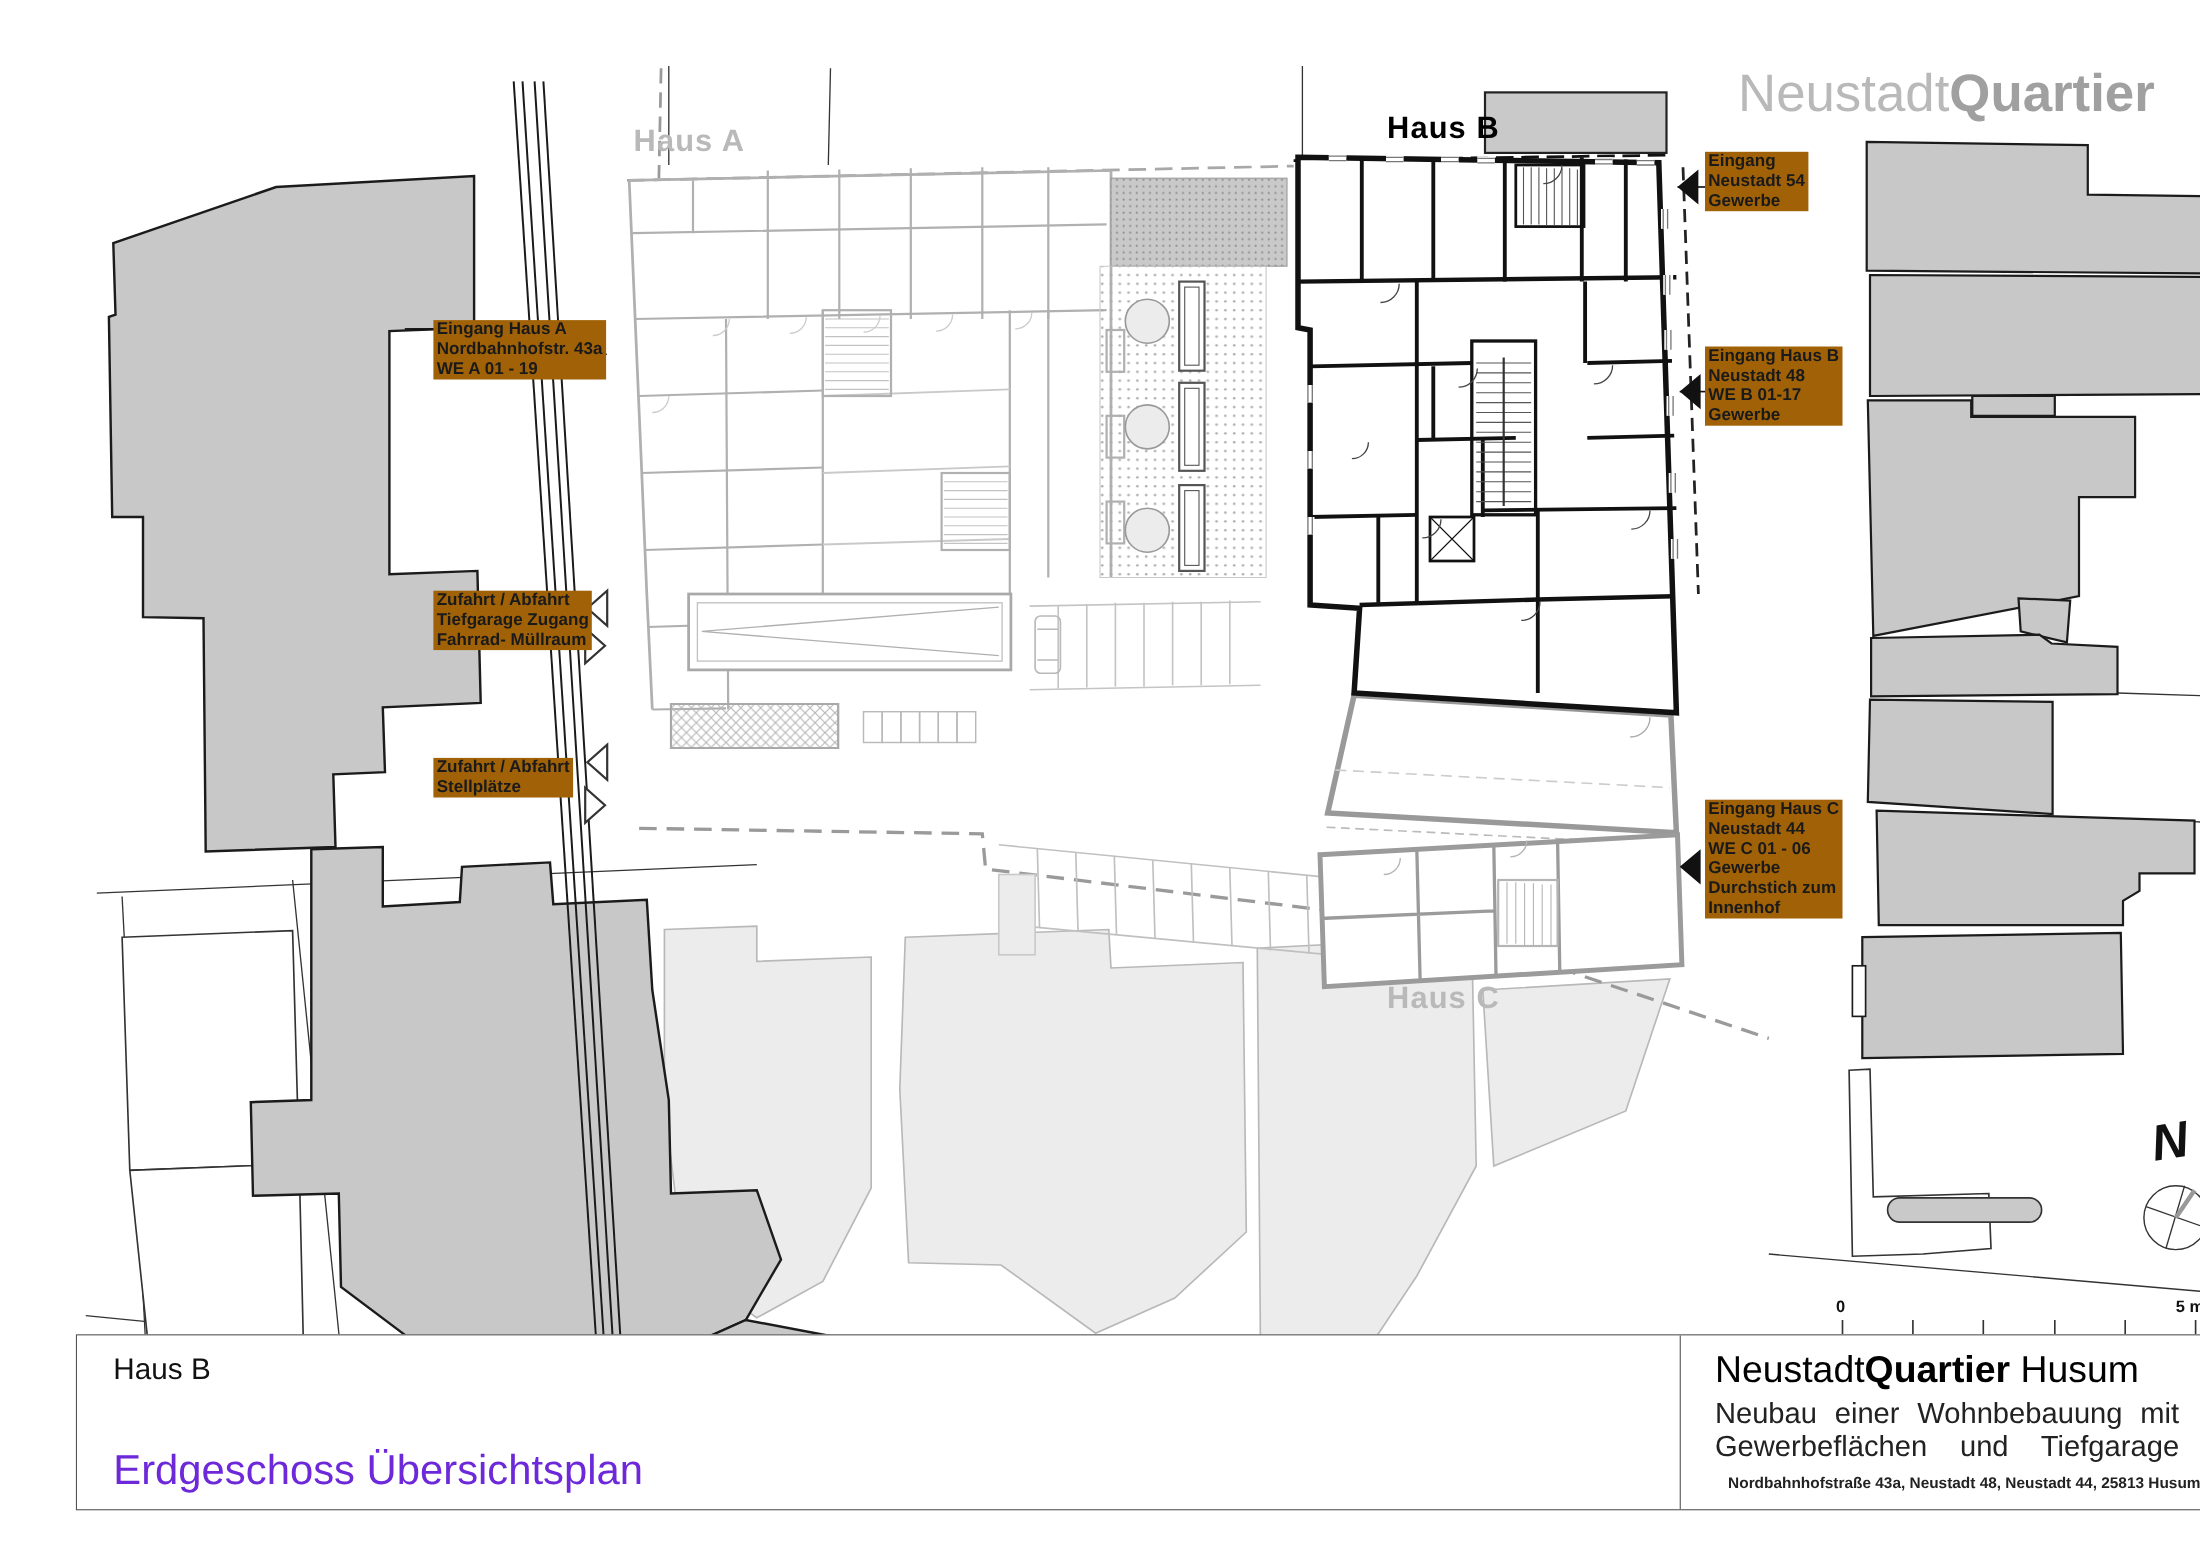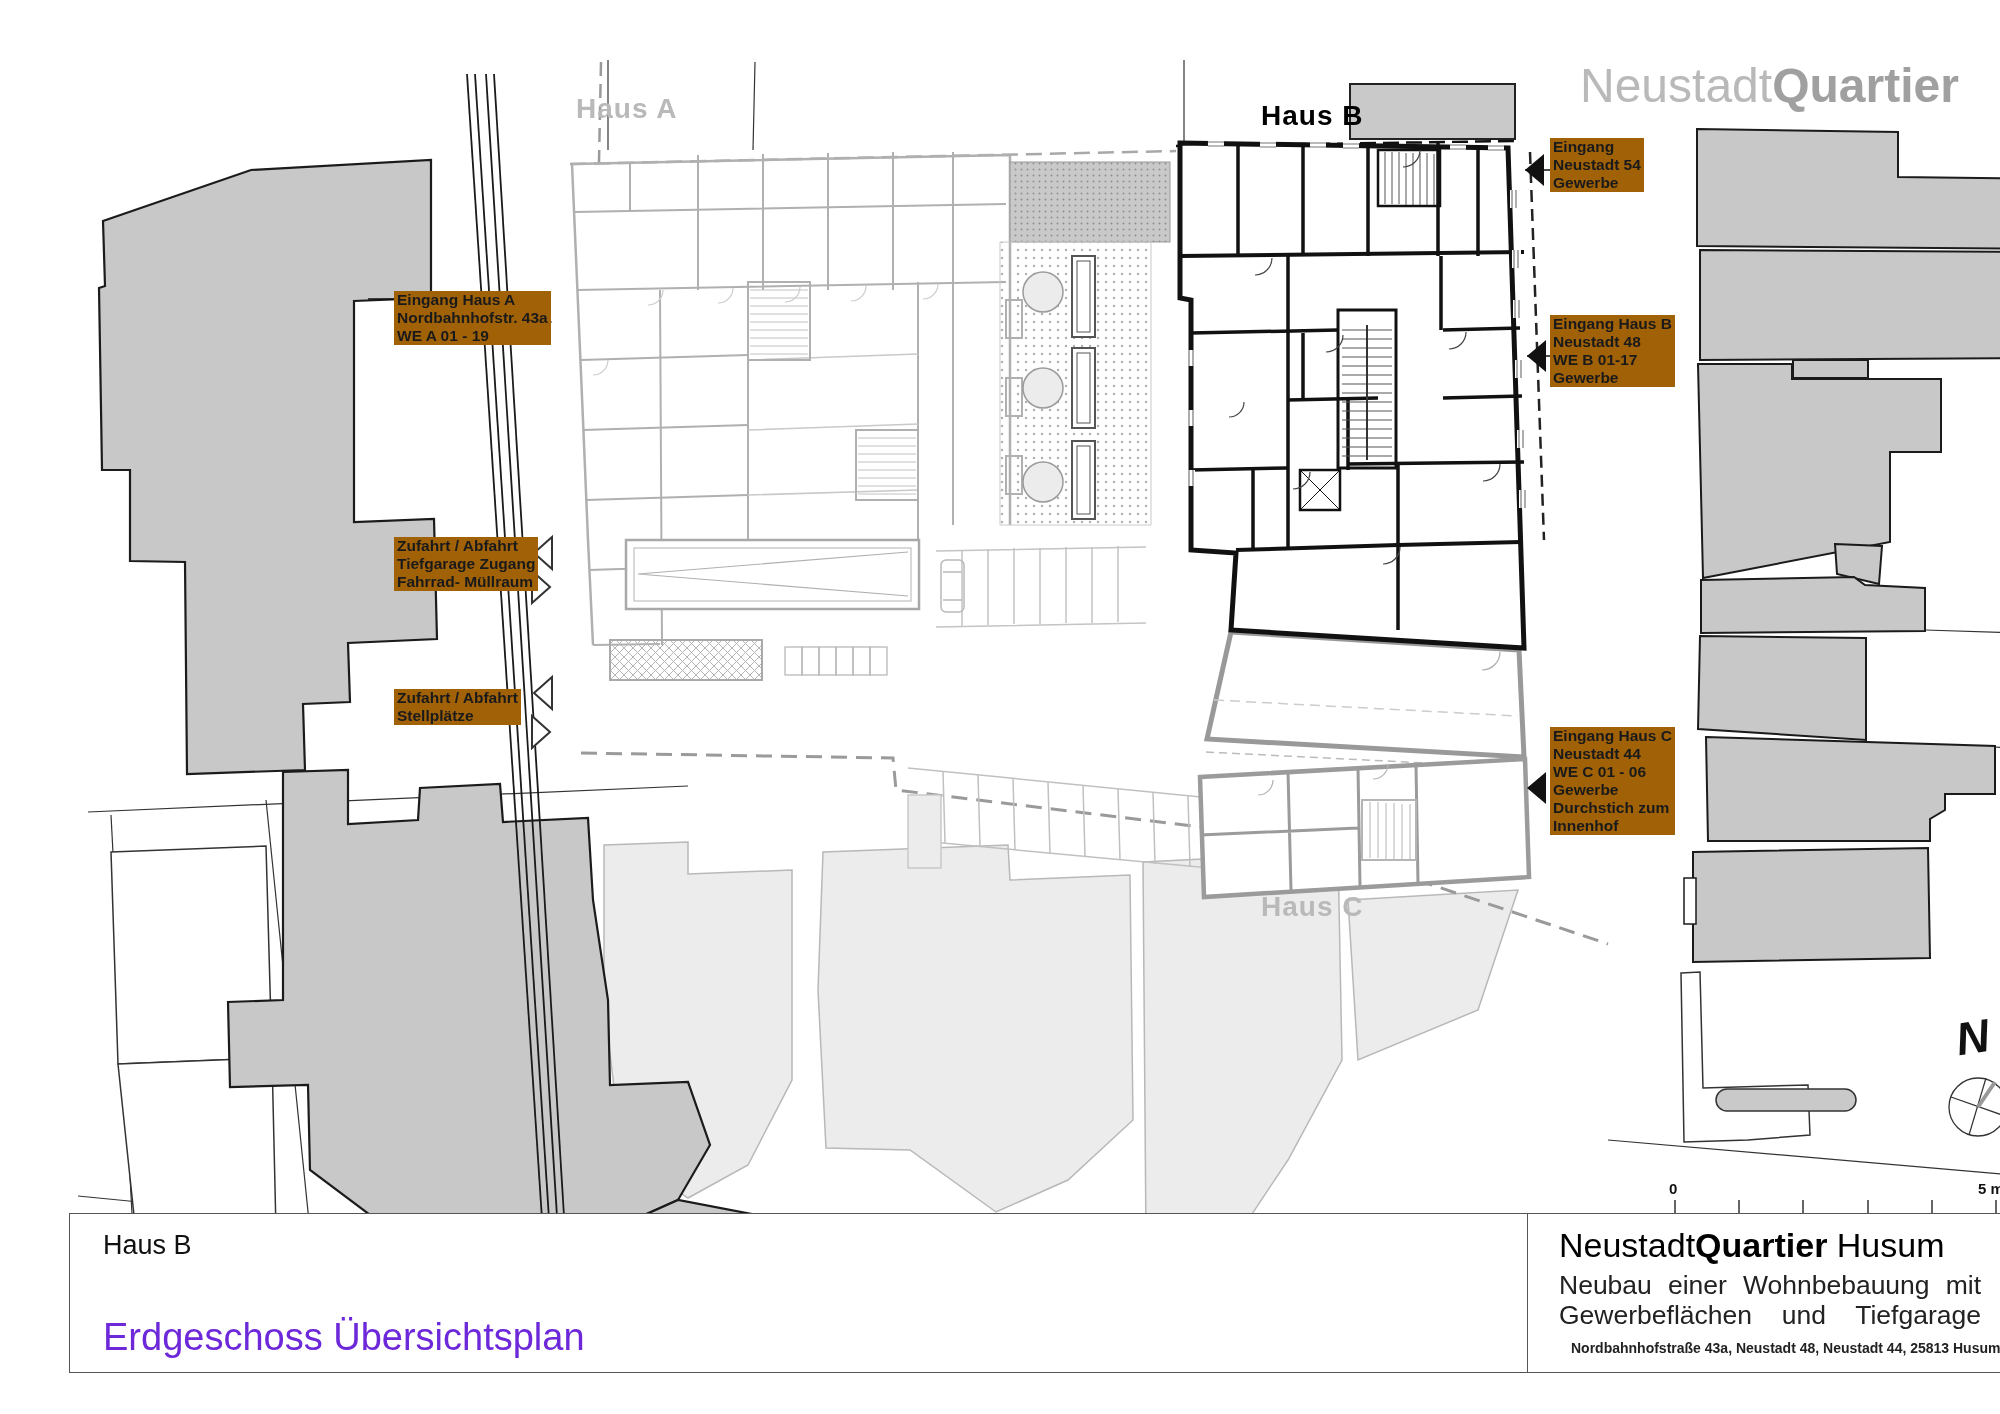--- a/index.html
+++ b/index.html
@@ -288,21 +288,21 @@
   <line x1="1691" y1="1200" x2="1691" y2="1213"></line>
   <line x1="1755" y1="1200" x2="1755" y2="1213"></line>
   <line x1="1820" y1="1200" x2="1820" y2="1213"></line>
   <line x1="1884" y1="1200" x2="1884" y2="1213"></line>
   <line x1="1948" y1="1200" x2="1948" y2="1213"></line>
 </g>
 </svg>
 
 <div class="lbl logo" style="left:1532px;top:58px;"><span class="p1">Neustadt</span><span class="p2">Quartier</span></div>
 
-<div class="lbl bldg-label gray-label" style="left:528px;top:93px;">Haus A</div>
+<div class="lbl bldg-label gray-label" style="left:528px;top:112px;">Haus A</div>
 <div class="lbl bldg-label" style="left:1213px;top:100px;color:#000;">Haus B</div>
 <div class="lbl bldg-label gray-label" style="left:1213px;top:891px;">Haus C</div>
 
 <div class="ann" style="left:346px;top:291px;">
   <div>Eingang Haus A</div>
   <div>Nordbahnhofstr. 43a</div>
   <div>WE A 01 - 19</div>
 </div>
 <div class="ann" style="left:346px;top:537px;">
   <div>Zufahrt / Abfahrt</div>

